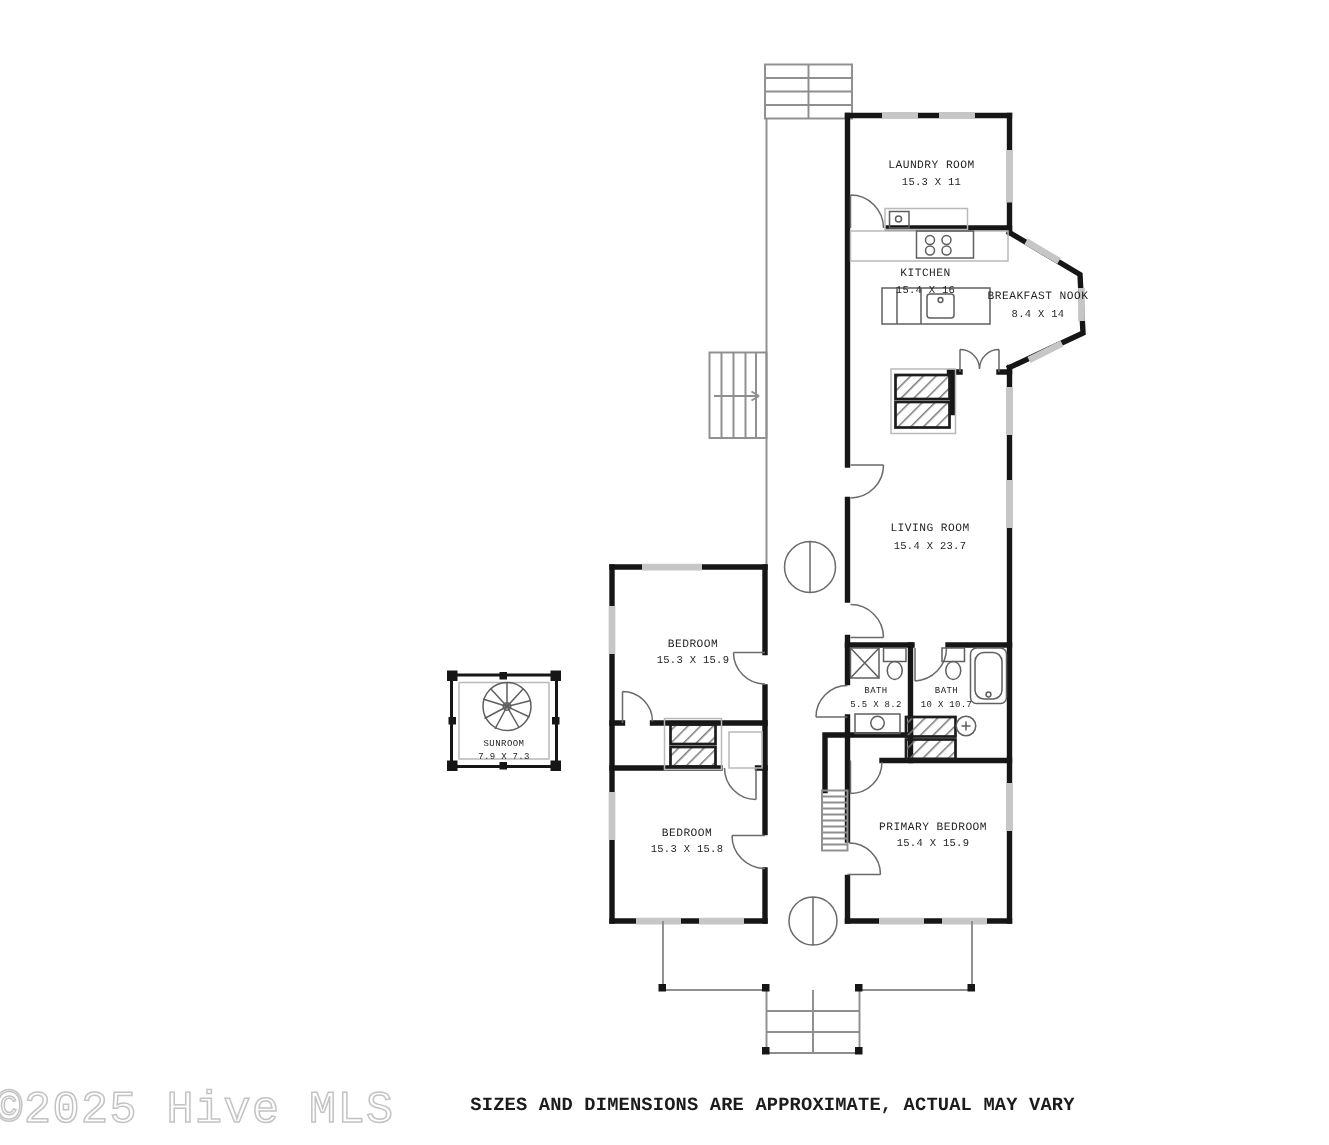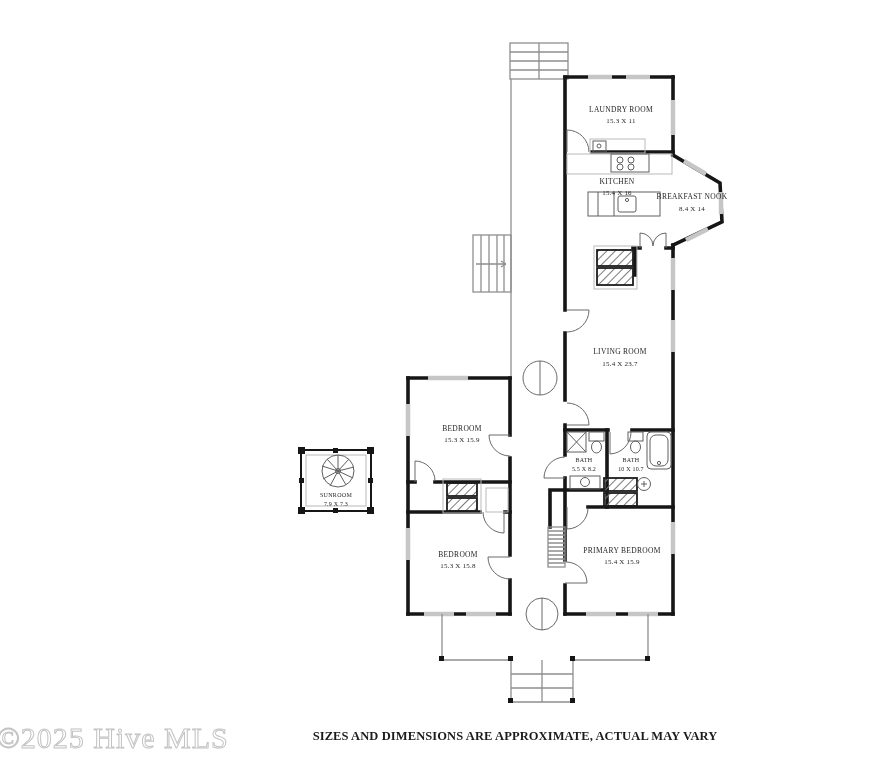--- a/index.html
+++ b/index.html
@@ -1,20 +1,20 @@
 <!DOCTYPE html>
 <html><head>
 <meta charset="utf-8">
 <style>
   html,body{margin:0;padding:0;background:#ffffff;}
   .canvas{
     position:relative;
     width:886px;height:763px;
     background:#ffffff;
-    font-family:Liberation Serif, serif;
+    font-family:Liberation Mono, monospace;
     overflow:hidden;
   }
   svg{display:block;}
   
   .wall{stroke:#161616;stroke-width:3.6;fill:none;stroke-linecap:square;}
   .wall-thin{stroke:#161616;stroke-width:2;fill:none;stroke-linecap:square;}
   .porch{stroke:#8f8f8f;stroke-width:1.3;fill:none;}
   .fixture{stroke:#5f5f5f;stroke-width:1;fill:none;}
   .lightbox{stroke:#b9b9b9;stroke-width:1;fill:none;}
   .door{stroke:#6a6a6a;stroke-width:1;fill:none;}

